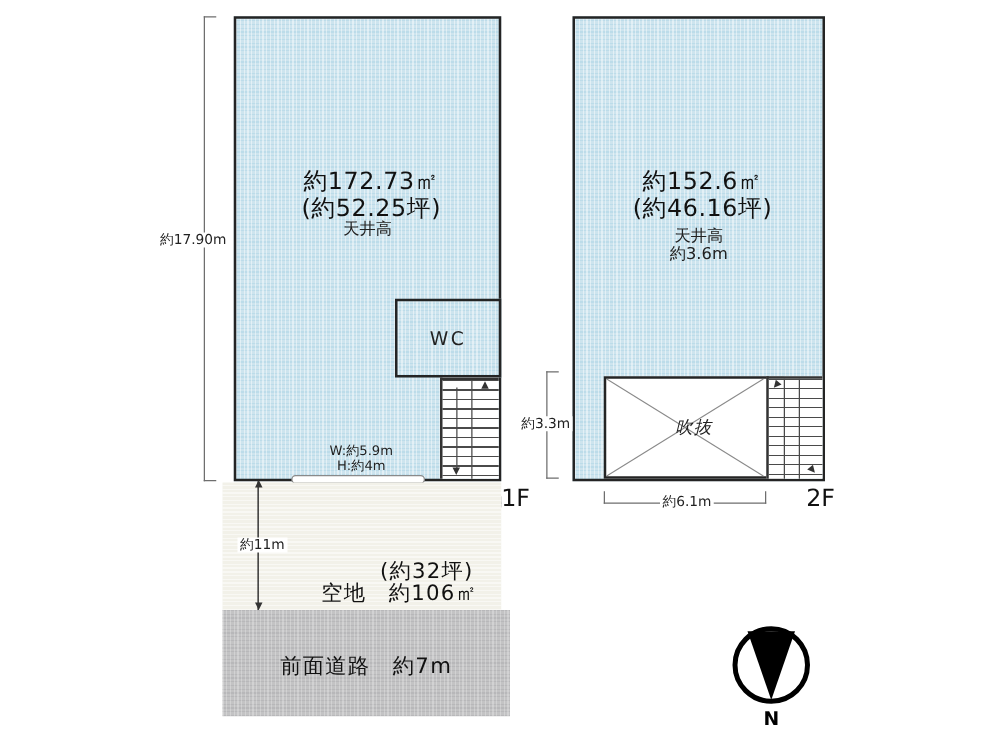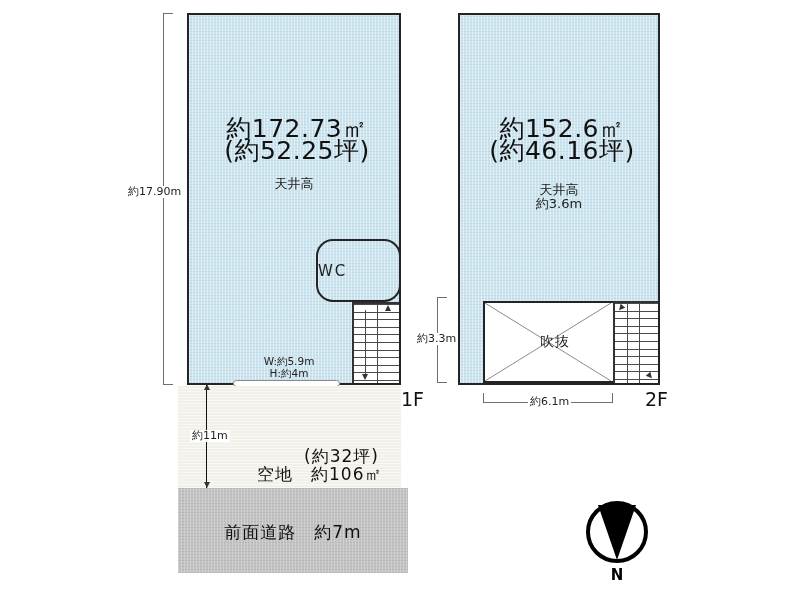--- a/index.html
+++ b/index.html
@@ -38,27 +38,27 @@
   .stair-rail{position:absolute;width:1px;background:#4a4a4a;}
   .arr-up{position:absolute;width:0;height:0;border-left:3px solid transparent;border-right:3px solid transparent;border-bottom:6px solid #333;}
   .arr-down{position:absolute;width:0;height:0;border-left:3px solid transparent;border-right:3px solid transparent;border-top:6px solid #333;}
   
   .dimline{background:#6e6e6e;}
   .dimlabel{
     background:#ffffff;font-size:11px;line-height:12px;white-space:nowrap;
     padding:0 2px;color:#222;
   }
   
-  .areaText{left:6px;right:0;text-align:center;font-size:25px;line-height:22px;color:#111;letter-spacing:0.5px;}
+  .areaText{left:6px;right:0;text-align:center;font-size:19px;line-height:22px;color:#111;letter-spacing:0.5px;margin-top:16px;}
   .ceilText{left:0;right:0;text-align:center;font-size:13px;line-height:14px;color:#222;}
   .smallLabel{font-size:10.5px;line-height:12px;color:#222;white-space:nowrap;}
   .floorLabel{font-size:19px;color:#111;}
   .bigLabel{font-size:17px;color:#111;white-space:nowrap;letter-spacing:1px;}
   .opening{background:#fff;border:1px solid #8a8a8a;border-radius:4px;box-sizing:border-box;}
-  .wcBox{display:flex;align-items:center;font-size:15px;letter-spacing:2px;color:#222;border-radius:17px;}
+  .wcBox{display:flex;align-items:center;justify-content:center;font-size:15px;letter-spacing:2px;color:#222;}
   .voidBox{background:#fff;display:flex;align-items:center;justify-content:center;}
   .voidLabel{position:relative;font-size:14px;color:#222;letter-spacing:1px;background:transparent;}
   .upLabel{font-size:7px;color:#333;}
   .nLabel{font-weight:bold;font-size:15px;text-align:center;color:#000;}
 </style>
 </head>
 <body>
 
 <div id="canvas">
 
@@ -122,21 +122,21 @@
   <div class="abs plan blueFill" style="left:458px;top:13px;width:202px;height:372px;">
     <div class="abs areaText" style="top:103px;">
       <div>約152.6㎡</div>
       <div>(約46.16坪)</div>
     </div>
     <div class="abs ceilText" style="top:168px;">
       <div>天井高</div>
       <div>約3.6m</div>
     </div>
 
-    <div class="abs innerRoom voidBox" style="left:23px;top:286px;width:144px;height:82px;">
+    <div class="abs innerRoom voidBox" style="left:23px;top:286px;width:144px;height:82px;font-style:italic;">
       <svg width="126" height="78" viewBox="0 0 126 78" style="position:absolute;left:0;top:0;">
         <line x1="0" y1="0" x2="126" y2="78" stroke="#8a8a8a" stroke-width="1"></line>
         <line x1="126" y1="0" x2="0" y2="78" stroke="#8a8a8a" stroke-width="1"></line>
       </svg>
       <span class="voidLabel">吹抜</span>
     </div>
 
     <div class="abs stairs" style="right:0;bottom:0;width:45px;height:82px;">
       <div class="stair-divider" style="left:12px;"></div>
       <div class="stair-divider" style="left:24px;"></div>

